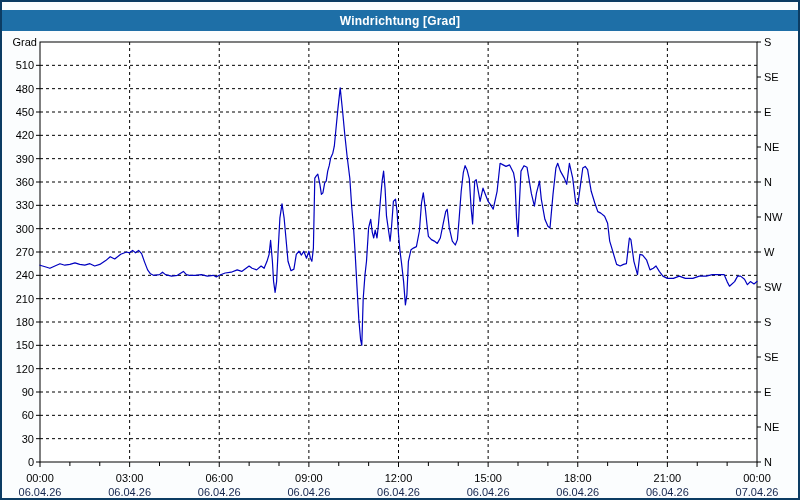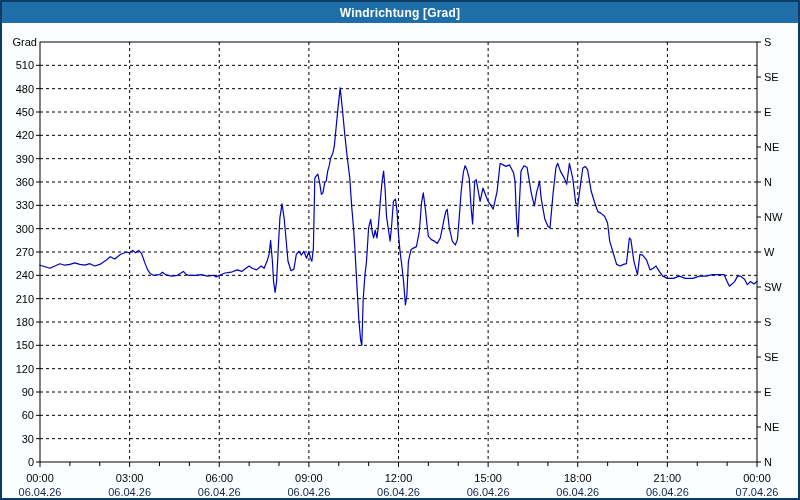--- a/index.html
+++ b/index.html
@@ -1,21 +1,21 @@
 <!DOCTYPE html>
 <html><head>
 <meta charset="utf-8">
 <style>
   html,body{margin:0;padding:0;background:#e8e8e8;font-family:"Liberation Sans",sans-serif;}
   .window{
     position:relative;width:800px;height:500px;box-sizing:border-box;
     background:#fbfdfe;border:2px solid #0c3c63;overflow:hidden;
   }
   .titlebar{
-    position:absolute;left:0;top:0;right:0;height:21px;
+    position:absolute;left:0;top:8px;right:0;height:21px;
     background:#1e6fa7;color:#ffffff;
     display:flex;align-items:center;justify-content:center;
     font-size:12px;font-weight:bold;letter-spacing:0.2px;
   }
   svg.chart{position:absolute;left:0;top:0;width:796px;height:496px;}
   text{font-family:"Liberation Sans",sans-serif;}
 </style>
 </head>
 <body>
 

